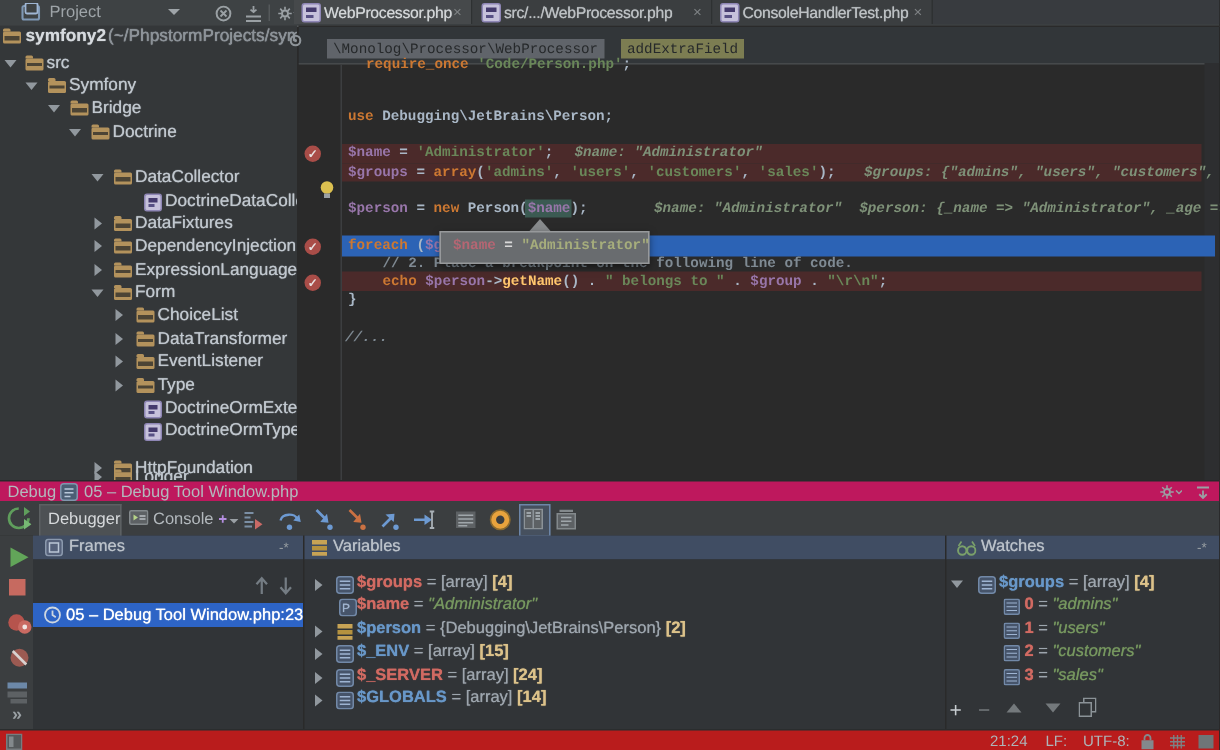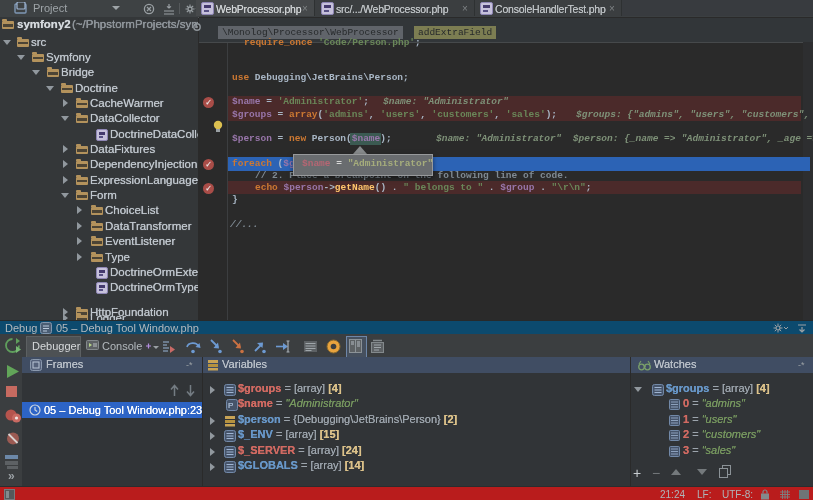--- a/index.html
+++ b/index.html
@@ -40,21 +40,21 @@
 .vr{color:#9876aa;}
 .fn{color:#ffc66d;}
 .cm{color:#7f8a93;}
 .hint{color:#7e9178;font-style:italic;}
 .rowbg{position:absolute;left:29px;width:573px;}
 .bp{position:absolute;left:4px;width:11px;height:11px;border-radius:50%;background:#a94d48;color:#e8e2e2;font-size:8px;line-height:11px;text-align:center;font-weight:bold;}
 
 #tip{position:absolute;left:94px;top:137px;width:138px;height:20px;background:#696c6f;border:1px solid #97999b;box-shadow:0 2px 5px rgba(0,0,0,.5);}
 #tipptr{position:absolute;left:154px;top:129px;width:0;height:0;border-left:7px solid transparent;border-right:7px solid transparent;border-bottom:8px solid #888b8d;}
 
-#dbghdr{position:absolute;left:0;top:320px;width:813px;height:14px;background:#0c4a6e;border-top:1px solid #272a2b;}
+#dbghdr{position:absolute;left:0;top:320px;width:813px;height:14px;background:#be185d;border-top:1px solid #272a2b;}
 #dbgtabs{position:absolute;left:0;top:334px;width:813px;height:23px;background:#3b3e40;}
 #stripe{position:absolute;left:0;top:357px;width:22px;height:129px;background:#3b3e40;}
 .panelhdr{position:absolute;top:357px;height:16px;background:#404d63;}
 .panelhdr .pt{position:absolute;top:1px;font-size:11px;color:#bac1c9;text-shadow:0 0 0.6px #bac1c9;}
 #frames{position:absolute;left:22px;top:373px;width:180px;height:113px;background:#313437;}
 #vars{position:absolute;left:203px;top:373px;width:427px;height:113px;background:#313437;}
 #watches{position:absolute;left:631px;top:373px;width:182px;height:113px;background:#313437;}
 .drow{position:absolute;height:15px;font-size:11px;color:#bec5cc;white-space:nowrap;text-shadow:0 0 0.6px currentColor;}
 .vn-r{color:#d16a62;font-weight:bold;}
 .vn-b{color:#6897c8;font-weight:bold;}
@@ -137,25 +137,20 @@
       </div>
   <div class="trow" style="top:48.2px;">
         <span class="ad" style="left:32px;"></span>
         <span class="fold" style="left:47px;"></span>
         <span class="t" style="left:61px;">Bridge</span>
       </div>
   <div class="trow" style="top:63.6px;">
         <span class="ad" style="left:46px;"></span>
         <span class="fold" style="left:61px;"></span>
         <span class="t" style="left:75px;">Doctrine</span>
-      </div>
-  <div class="trow" style="top:78.9px;">
-        <span class="ar" style="left:63px;"></span>
-        <span class="fold" style="left:76px;"></span>
-        <span class="t" style="left:90px;">CacheWarmer</span>
       </div>
   <div class="trow" style="top:94.3px;text-align:center;">
         <span class="ad" style="left:61px;"></span>
         <span class="fold" style="left:76px;"></span>
         <span class="t" style="left:90px;">DataCollector</span>
       </div>
   <div class="trow" style="top:109.6px;">
         <span class="pfile" style="left:96px;">
           <i></i>
           <b></b>

